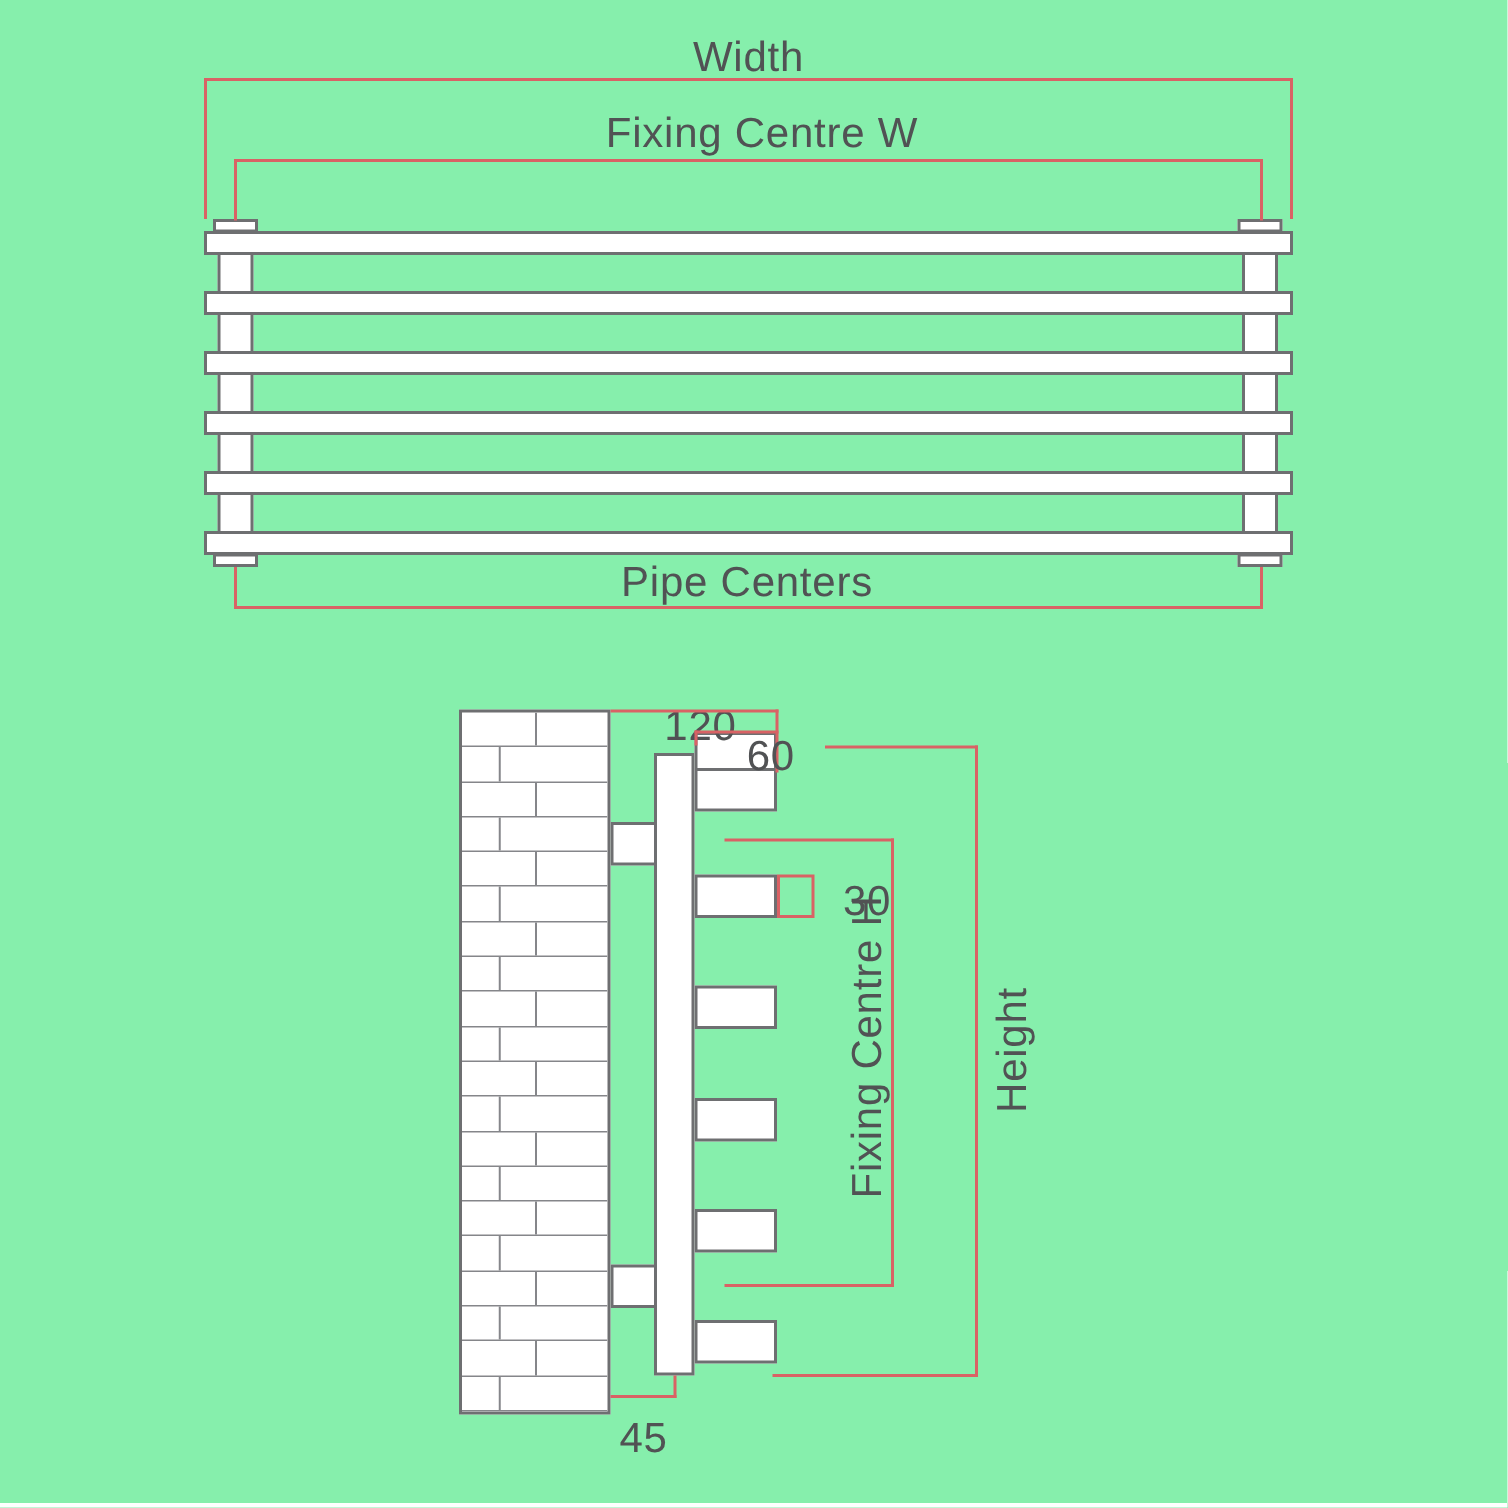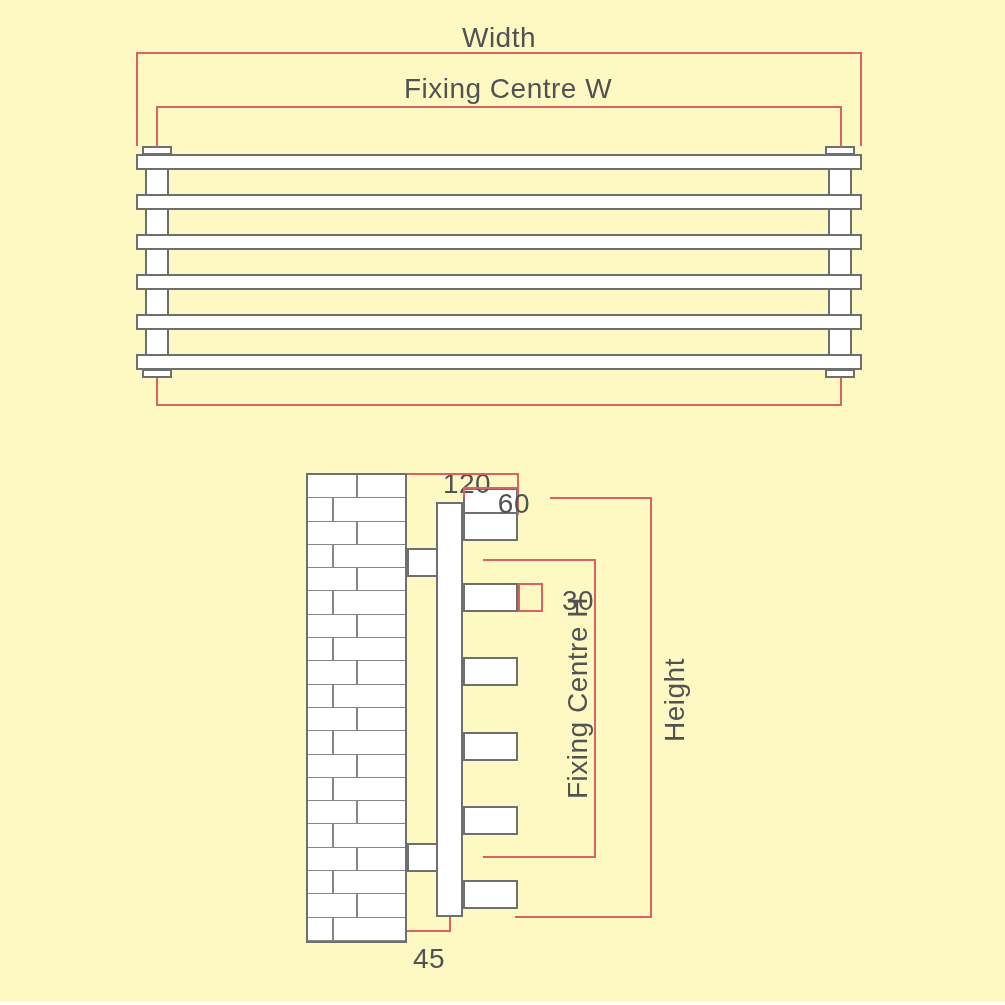--- a/index.html
+++ b/index.html
@@ -1,17 +1,17 @@
 <!DOCTYPE html>
 <html><head>
 <meta charset="utf-8">
 <style>
   html,body { margin:0; padding:0; background:#fff; }
   .canvas {
-    position:relative; width:1005px; height:1002px; background:#fef9c3;
+    position:relative; width:1005px; height:1002px; background:#86efac;
     font-family:"Liberation Sans", sans-serif; overflow:hidden;
   }
   .abs { position:absolute; box-sizing:border-box; }
   
   .rl { position:absolute; box-sizing:border-box; background:#d96265; }
   
   .part { position:absolute; box-sizing:border-box; border:2px solid #6e6f71; background:#ffffff; }
   
   .rbox { position:absolute; box-sizing:border-box; border:2px solid #d96265; background:transparent; }
   
@@ -58,20 +58,21 @@
     <div class="rl" style="left:860px;top:52px;width:2px;height:94px;"></div>
 
     <div class="dim-label center" style="left:358px;top:74px;width:300px;">Fixing Centre W</div>
     <div class="rl" style="left:156px;top:106px;width:686px;height:2px;"></div>
     <div class="rl" style="left:156px;top:106px;width:2px;height:41px;"></div>
     <div class="rl" style="left:840px;top:106px;width:2px;height:41px;"></div>
 
     <div class="rl" style="left:156px;top:378px;width:2px;height:27px;"></div>
     <div class="rl" style="left:840px;top:378px;width:2px;height:27px;"></div>
     <div class="rl" style="left:156px;top:404px;width:686px;height:2px;"></div>
+    <div class="dim-label center" style="left:348px;top:373px;width:300px;">Pipe Centers</div>
   </div>
 
   <div class="abs" style="left:0;top:440px;width:1005px;height:565px;">
 
     <div class="wall" style="left:306px;top:33px;width:101px;height:470px;">
         <div class="brick-row odd"></div>
         <div class="brick-row even"></div>
         <div class="brick-row odd"></div>
         <div class="brick-row even"></div>
         <div class="brick-row odd"></div>

